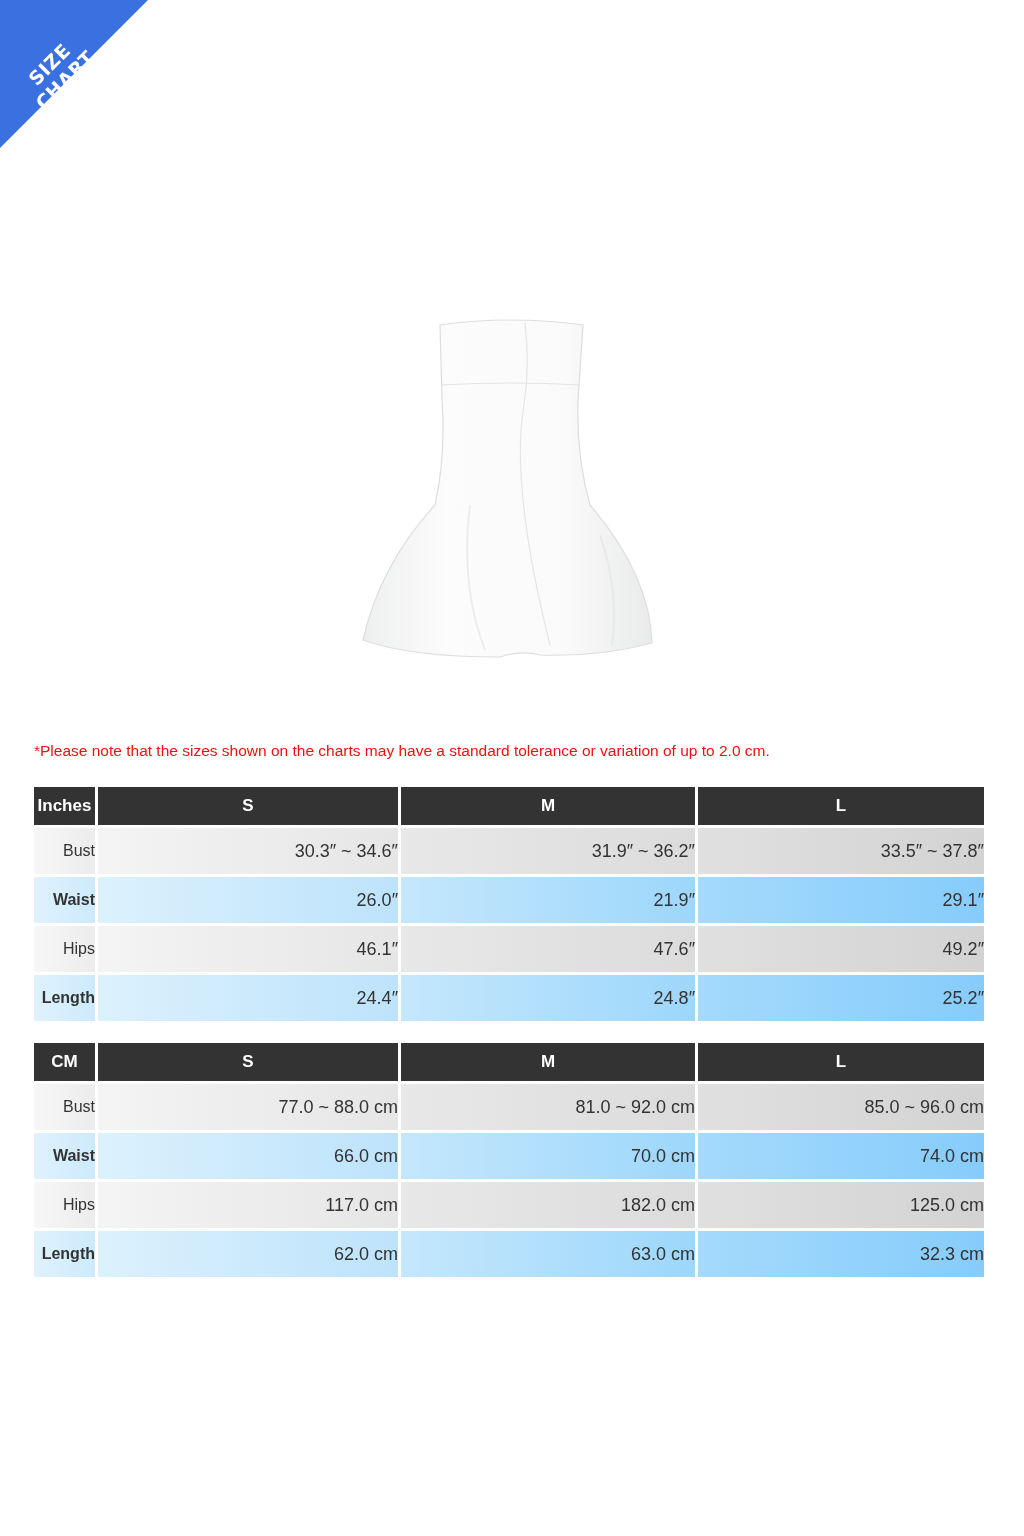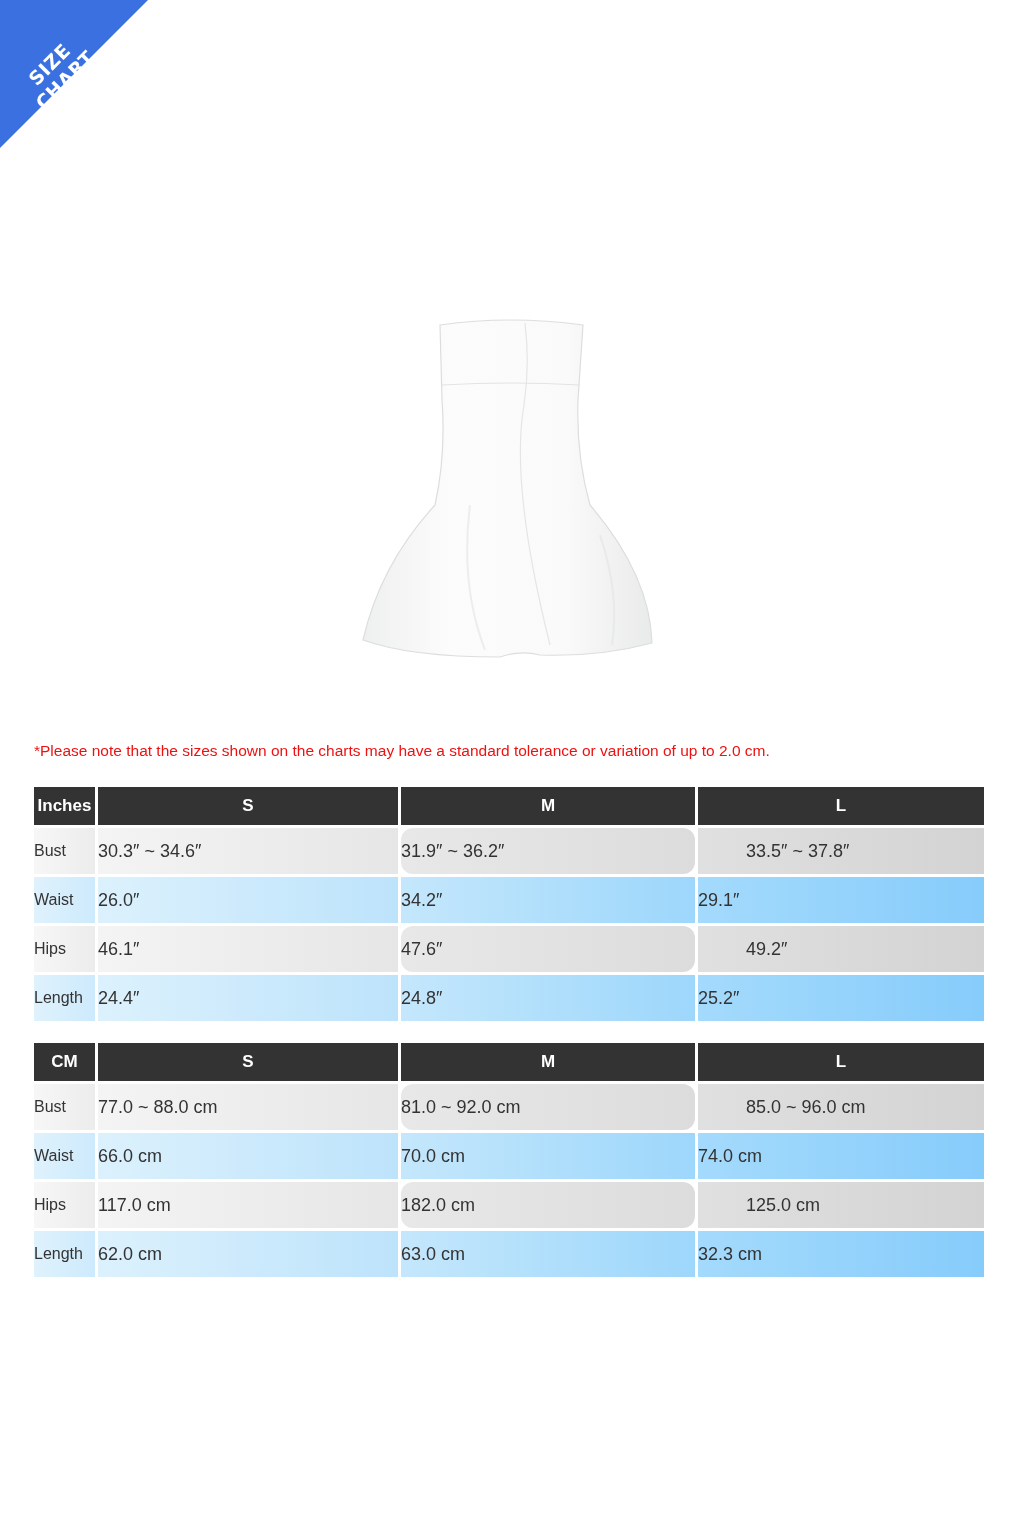--- a/index.html
+++ b/index.html
@@ -37,28 +37,28 @@
     font-family: "Liberation Sans", sans-serif;
   }
   .size-table th {
     background: #333333; color: #ffffff; font-weight: bold;
     font-size: 17px; height: 38px; padding: 0; text-align: center;
   }
   .size-table th.unit { width: 61px; }
   .size-table th.s-col { width: 300px; }
   .size-table th.m-col { width: 294px; }
   .size-table td {
-    height: 46px; padding: 0; text-align: left; color: #333;
+    height: 46px; padding: 0; text-align: right; color: #333;
     font-size: 18px;
   }
   .size-table td.rowlabel { font-size: 16px; color: #333; }
   .size-table tr.grey td.rowlabel { background: linear-gradient(to right, #f7f7f7, #ececec); }
-  .size-table tr.blue td.rowlabel { background: linear-gradient(to right, #dff2fd, #cdeafc); }
+  .size-table tr.blue td.rowlabel { background: linear-gradient(to right, #dff2fd, #cdeafc); font-weight: bold; }
   .size-table tr.grey td.c-s { background: linear-gradient(to right, #f4f4f4, #e6e6e6); }
-  .size-table tr.grey td.c-m { background: linear-gradient(to right, #e8e8e8, #dcdcdc); border-radius: 12px; }
+  .size-table tr.grey td.c-m { background: linear-gradient(to right, #e8e8e8, #dcdcdc); }
   .size-table tr.grey td.c-l { background: linear-gradient(to right, #e0e0e0, #d3d3d3); padding-left: 48px; }
   .size-table tr.blue td.c-s { background: linear-gradient(to right, #dcf1fd, #bde3fb); }
   .size-table tr.blue td.c-m { background: linear-gradient(to right, #c4e7fc, #9dd7fb); }
   .size-table tr.blue td.c-l { background: linear-gradient(to right, #a4dafc, #86ccfb); }
   #table-inches { top: 784px; }
   #table-cm { top: 1040px; }
 </style>
 </head>
 <body>
 
@@ -103,21 +103,21 @@
   <tbody>
     <tr class="grey">
       <td class="rowlabel">Bust</td>
       <td class="c-s">30.3″ ~ 34.6″</td>
       <td class="c-m">31.9″ ~ 36.2″</td>
       <td class="c-l">33.5″ ~ 37.8″</td>
     </tr>
     <tr class="blue">
       <td class="rowlabel">Waist</td>
       <td class="c-s">26.0″</td>
-      <td class="c-m">34.2″</td>
+      <td class="c-m">21.9″</td>
       <td class="c-l">29.1″</td>
     </tr>
     <tr class="grey">
       <td class="rowlabel">Hips</td>
       <td class="c-s">46.1″</td>
       <td class="c-m">47.6″</td>
       <td class="c-l">49.2″</td>
     </tr>
     <tr class="blue">
       <td class="rowlabel">Length</td>

